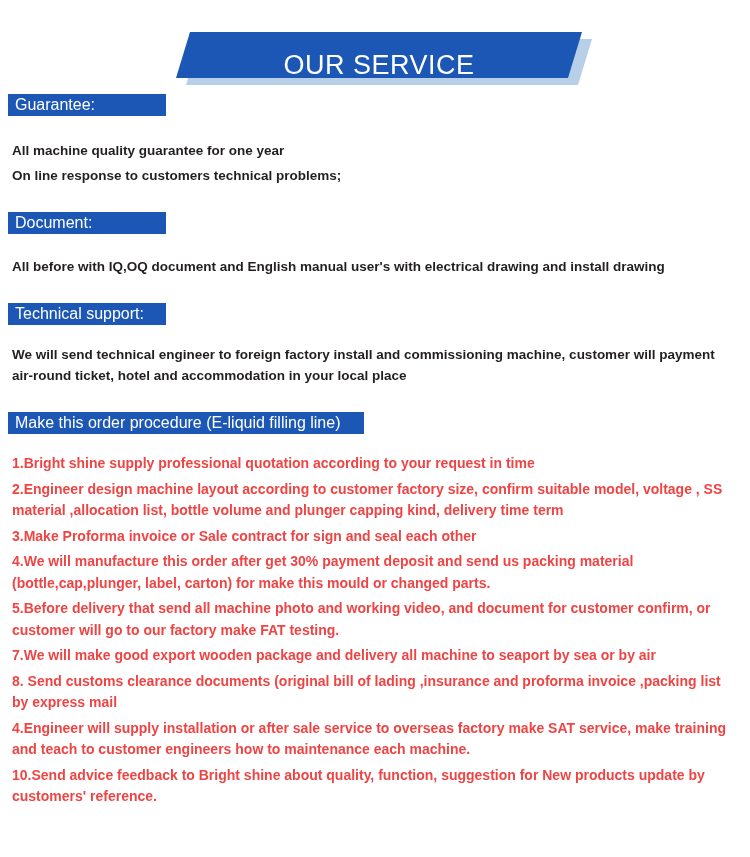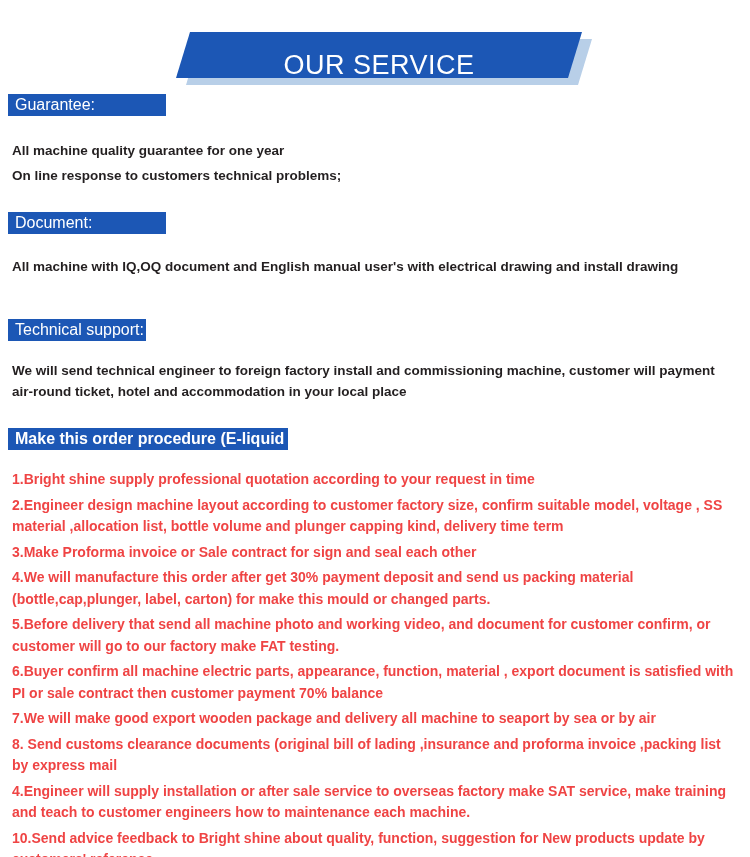--- a/index.html
+++ b/index.html
@@ -65,22 +65,22 @@
     color: #ffffff;
     font-size: 16px;
     line-height: 22px;
     height: 22px;
     padding: 0 6px 0 7px;
     box-sizing: border-box;
     white-space: nowrap;
   }
   .sec-head.w1 { width: 158px; }
   .sec-head.w2 { width: 158px; }
-  .sec-head.w3 { width: 138px; margin-top: 16px; }
-  .sec-head.w4 { width: 280px; font-weight: bold; }
+  .sec-head.w3 { width: 158px; }
+  .sec-head.w4 { width: 356px; }
 
   .block { margin: 0 8px; }
 
   .para {
     font-size: 13.5px;
     line-height: 21px;
     color: #231f20;
   }
   .para p { margin: 4px; font-weight: bold; }
 
@@ -116,21 +116,21 @@
       <p>On line response to customers technical problems;</p>
     </div>
   </div>
 
   <div class="gap-e"></div>
 
   <div class="block">
     <div class="sec-head w2">Document:</div>
     <div class="gap-b"></div>
     <div class="para">
-      <p>All machine with IQ,OQ document and English manual user's with electrical drawing and install drawing</p>
+      <p>All before with IQ,OQ document and English manual user's with electrical drawing and install drawing</p>
     </div>
   </div>
 
   <div class="gap-e"></div>
 
   <div class="block">
     <div class="sec-head w3">Technical support:</div>
     <div class="gap-d"></div>
     <div class="para">
       <p>We will send technical engineer to foreign factory install and commissioning machine, customer will payment air-round ticket, hotel and accommodation in your local place</p>
@@ -141,21 +141,20 @@
 
   <div class="block">
     <div class="sec-head w4">Make this order procedure (E-liquid filling line)</div>
     <div class="gap-d"></div>
     <div class="para">
       <p class="list-line">1.Bright shine supply professional quotation according to your request in time</p>
       <p class="list-line">2.Engineer design machine layout according to customer factory size, confirm suitable model, voltage , SS material ,allocation list, bottle volume and plunger capping kind, delivery time term</p>
       <p class="list-line">3.Make Proforma invoice or Sale contract for sign and seal each other</p>
       <p class="list-line">4.We will manufacture this order after get 30% payment deposit and send us packing material (bottle,cap,plunger, label, carton) for make this mould or changed parts.</p>
       <p class="list-line">5.Before delivery that send all machine photo and working video, and document for customer confirm, or customer will go to our factory make FAT testing.</p>
-      <p class="list-line">6.Buyer confirm all machine electric parts, appearance, function, material , export document is satisfied with PI or sale contract then customer payment 70% balance</p>
       <p class="list-line">7.We will make good export wooden package and delivery all machine to seaport by sea or by air</p>
       <p class="list-line">8. Send customs clearance documents (original bill of lading ,insurance and proforma invoice ,packing list by express mail</p>
       <p class="list-line">4.Engineer will supply installation or after sale service to overseas factory make SAT service, make training and teach to customer engineers how to maintenance each machine.</p>
       <p class="list-line">10.Send advice feedback to Bright shine about quality, function, suggestion for New products update by customers' reference.</p>
     </div>
   </div>
 
 </div>
 
 </body></html>

